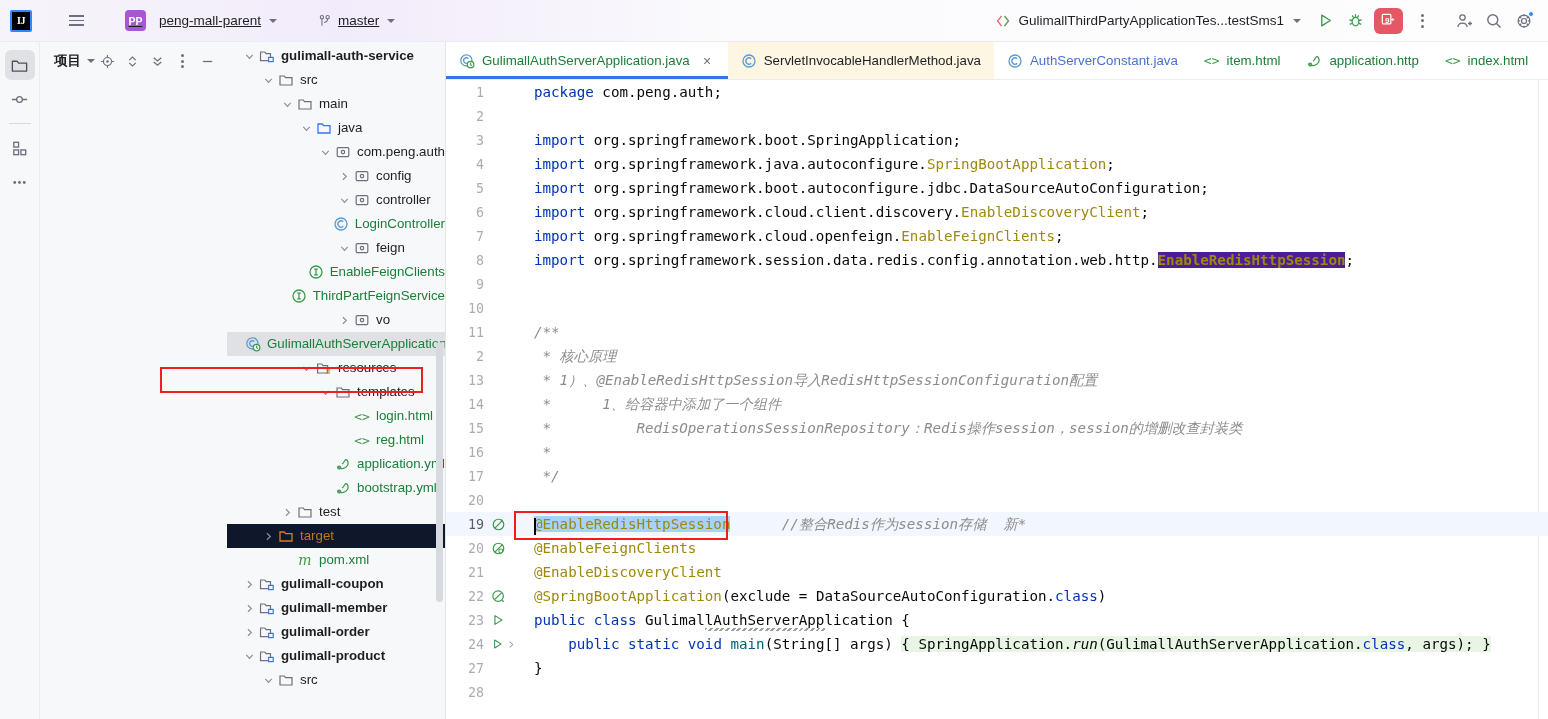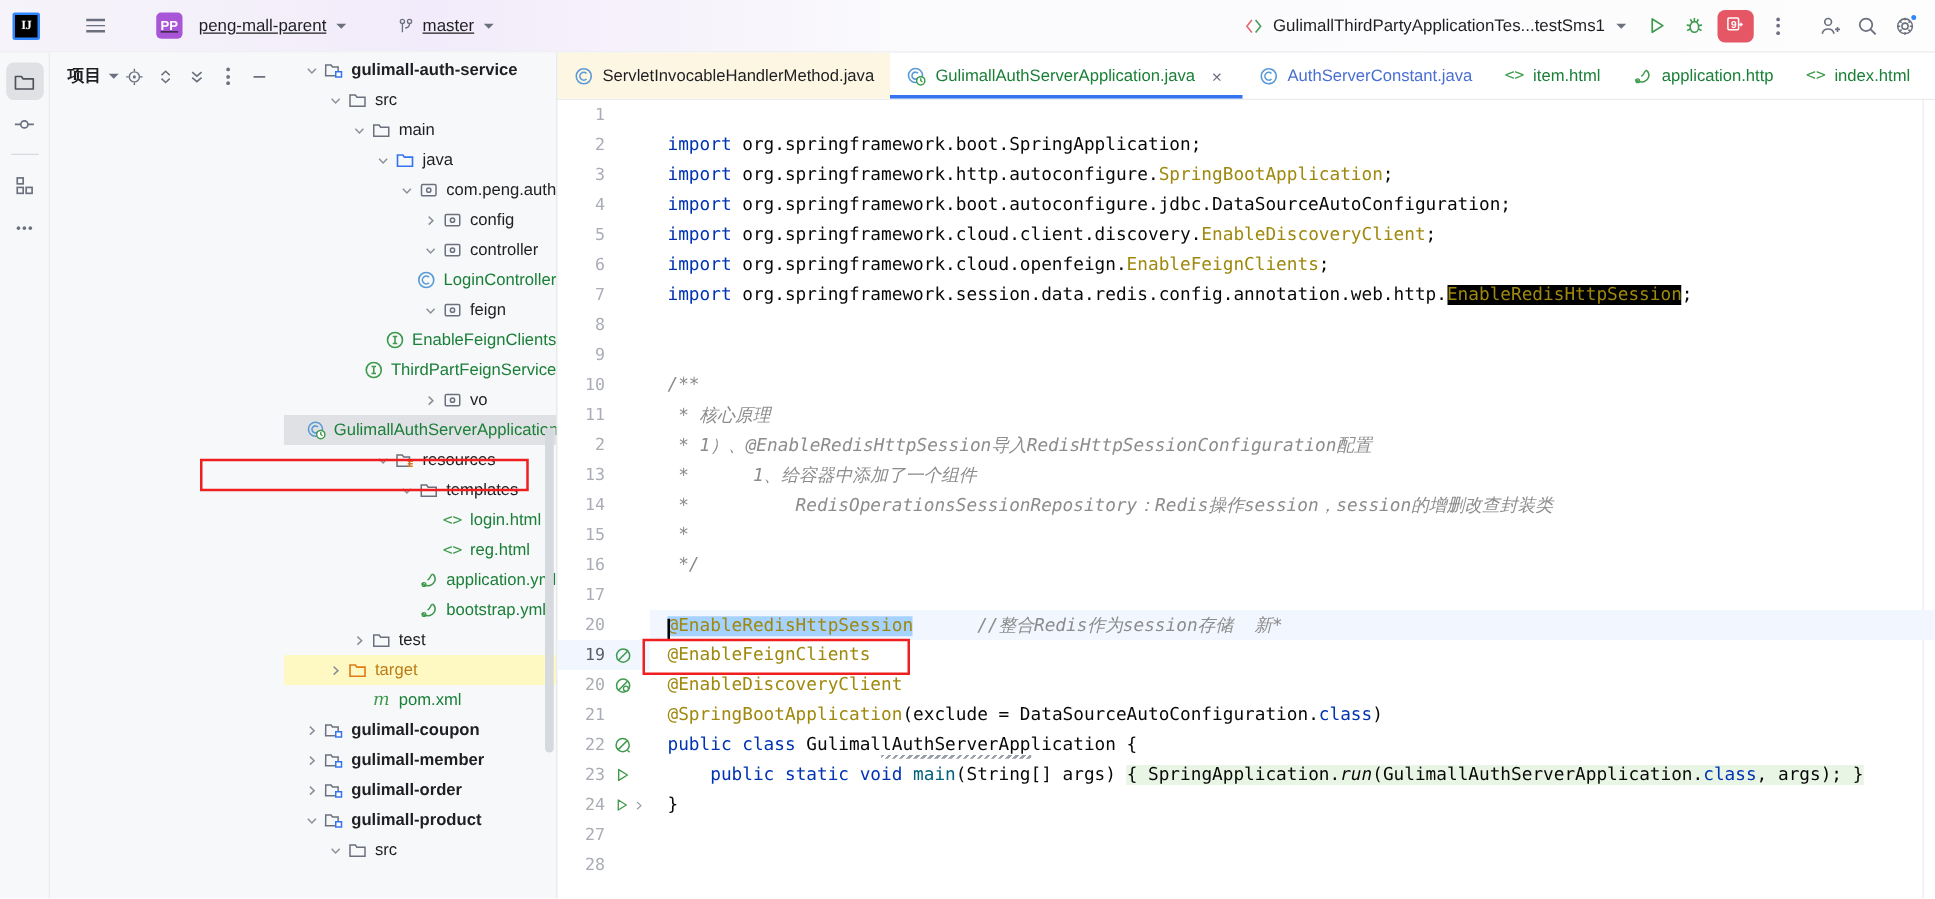--- a/index.html
+++ b/index.html
@@ -76,21 +76,21 @@
     padding: 0 8px 0 14px; }
   .pp-title { font-size: 13.5px; color: #1e1f22; font-weight: 600; }
   .pp-tools { margin-left: auto; display: flex; align-items: center; gap: 1px; }
   .pp-btn { width: 24px; height: 24px; display: flex; align-items: center; justify-content: center;
     border-radius: 4px; cursor: pointer; }
 
   .tree { flex: 1; overflow: hidden; padding-top: 2px; position: relative; }
   .row { height: 24px; display: flex; align-items: center; white-space: nowrap;
     font-size: 13.3px; color: #1e1f22; cursor: pointer; position: relative; }
   .row.selected { background: #dfe1e5; }
-  .row.excluded { background: #fef9c3; }
+  .row.excluded { background: #0f172a; }
   .tw { width: 17px; min-width: 17px; display: flex; align-items: center; justify-content: center; }
   .tico { width: 18px; min-width: 18px; margin-right: 5px; display: flex; align-items: center; justify-content: center; }
   .lbl { line-height: 1; }
   .lbl.bold { font-weight: 700; }
   .lbl.green { color: #1a7f37; }
   .lbl.orange { color: #b87d1a; }
 
   .pp-scroll { position: absolute; right: 2px; top: 300px; width: 7px; height: 260px;
     background: #d6d9de; border-radius: 4px; }
 
@@ -125,21 +125,21 @@
 
   .rowhl { position: absolute; left: 0; right: 0; height: 24px; background: #f2f6ff; }
 
   .code { padding-left: 14px; }
   .kw  { color: #0033b3; }
   .ann { color: #9e880d; }
   .typ { color: #9e880d; }
   .cmt { color: #8c8c8c; font-style: italic; }
   .pln { color: #080808; }
   .ital { font-style: italic; }
-  .hl-ident { background: #000000; }
+  .hl-ident { background: #4c1d95; font-weight: bold; }
   .sel-blue { background: #a6d2ff; }
   .fold { background: #e9f5e4; }
 
   .caret { display: inline-block; width: 2px; height: 17px; background: #000;
     vertical-align: text-bottom; margin-right: -2px; position: relative; top: 3px; }
 
   
   .redbox { position: absolute; border: 2.5px solid #f01f1f; pointer-events: none; }
 
   .squiggle { position: absolute; height: 3px; background: repeating-linear-gradient(
@@ -659,40 +659,40 @@
               </svg>
             </span>
             <span class="lbl">src</span>
           </div>
         </div>
       <div class="pp-scroll"></div>
     </div>
 
     <div class="editor">
       <div class="tabbar" id="tabbar">
-          <div class="tab inactive-hl">
-            <span style="display:flex;align-items:center;">
-              <svg width="16" height="16" viewBox="0 0 16 16">
-                <circle cx="8" cy="8" r="6" fill="none" stroke="#5b9bd5" stroke-width="1.3"></circle>
-                <path d="M10.2 5.8 A3.1 3.1 0 1 0 10.2 10.2" fill="none" stroke="#5b9bd5" stroke-width="1.3"></path>
-              </svg>
-            </span>
-            <span class="tname ">ServletInvocableHandlerMethod.java</span>
-          </div>
           <div class="tab active">
             <span style="display:flex;align-items:center;">
               <svg width="16" height="16" viewBox="0 0 16 16">
                 <circle cx="7.4" cy="7.4" r="5.6" fill="none" stroke="#5b9bd5" stroke-width="1.3"></circle>
                 <path d="M9.4 5.6 A2.8 2.8 0 1 0 9.4 9.5" fill="none" stroke="#5b9bd5" stroke-width="1.3"></path>
                 <circle cx="11.6" cy="11.6" r="3.3" fill="#fff" stroke="#3f9a4d" stroke-width="1.2"></circle>
                 <path d="M11.6 9.6 v2 l1.4 1" stroke="#3f9a4d" stroke-width="1.1" fill="none"></path>
               </svg>
             </span>
             <span class="tname green">GulimallAuthServerApplication.java</span>
             <span class="tab-x">×</span>
+          </div>
+          <div class="tab inactive-hl">
+            <span style="display:flex;align-items:center;">
+              <svg width="16" height="16" viewBox="0 0 16 16">
+                <circle cx="8" cy="8" r="6" fill="none" stroke="#5b9bd5" stroke-width="1.3"></circle>
+                <path d="M10.2 5.8 A3.1 3.1 0 1 0 10.2 10.2" fill="none" stroke="#5b9bd5" stroke-width="1.3"></path>
+              </svg>
+            </span>
+            <span class="tname ">ServletInvocableHandlerMethod.java</span>
           </div>
           <div class="tab">
             <span style="display:flex;align-items:center;">
               <svg width="16" height="16" viewBox="0 0 16 16">
                 <circle cx="8" cy="8" r="6" fill="none" stroke="#5b9bd5" stroke-width="1.3"></circle>
                 <path d="M10.2 5.8 A3.1 3.1 0 1 0 10.2 10.2" fill="none" stroke="#5b9bd5" stroke-width="1.3"></path>
               </svg>
             </span>
             <span class="tname blue">AuthServerConstant.java</span>
           </div>
@@ -852,23 +852,24 @@
               <span class="gico" style="position:relative;"></span>
             </div>
             <div class="gline">
               <span class="lnum" style="position:relative;">28</span>
               <span class="gico" style="position:relative;"></span>
             </div>
           </div>
         <div class="codewrap">
           <div class="margin-guide"></div>
           <div id="codelines">
+              <div class="cline"><span class="code" style="position:relative;"><span class="kw">package</span><span class="pln"> com.peng.auth;</span></span></div>
               <div class="cline"><span class="code" style="position:relative;"></span></div>
               <div class="cline"><span class="code" style="position:relative;"><span class="kw">import</span><span class="pln"> org.springframework.boot.SpringApplication;</span></span></div>
-              <div class="cline"><span class="code" style="position:relative;"><span class="kw">import</span><span class="pln"> org.springframework.http.autoconfigure.</span><span class="typ">SpringBootApplication</span><span class="pln">;</span></span></div>
+              <div class="cline"><span class="code" style="position:relative;"><span class="kw">import</span><span class="pln"> org.springframework.java.autoconfigure.</span><span class="typ">SpringBootApplication</span><span class="pln">;</span></span></div>
               <div class="cline"><span class="code" style="position:relative;"><span class="kw">import</span><span class="pln"> org.springframework.boot.autoconfigure.jdbc.DataSourceAutoConfiguration;</span></span></div>
               <div class="cline"><span class="code" style="position:relative;"><span class="kw">import</span><span class="pln"> org.springframework.cloud.client.discovery.</span><span class="typ">EnableDiscoveryClient</span><span class="pln">;</span></span></div>
               <div class="cline"><span class="code" style="position:relative;"><span class="kw">import</span><span class="pln"> org.springframework.cloud.openfeign.</span><span class="typ">EnableFeignClients</span><span class="pln">;</span></span></div>
               <div class="cline"><span class="code" style="position:relative;"><span class="kw">import</span><span class="pln"> org.springframework.session.data.redis.config.annotation.web.http.</span><span class="typ hl-ident">EnableRedisHttpSession</span><span class="pln">;</span></span></div>
               <div class="cline"><span class="code" style="position:relative;"></span></div>
               <div class="cline"><span class="code" style="position:relative;"></span></div>
               <div class="cline"><span class="code" style="position:relative;"><span class="cmt">/**</span></span></div>
               <div class="cline"><span class="code" style="position:relative;"><span class="cmt"> * 核心原理</span></span></div>
               <div class="cline"><span class="code" style="position:relative;"><span class="cmt"> * 1）、@EnableRedisHttpSession导入RedisHttpSessionConfiguration配置</span></span></div>
               <div class="cline"><span class="code" style="position:relative;"><span class="cmt"> *      1、给容器中添加了一个组件</span></span></div>

